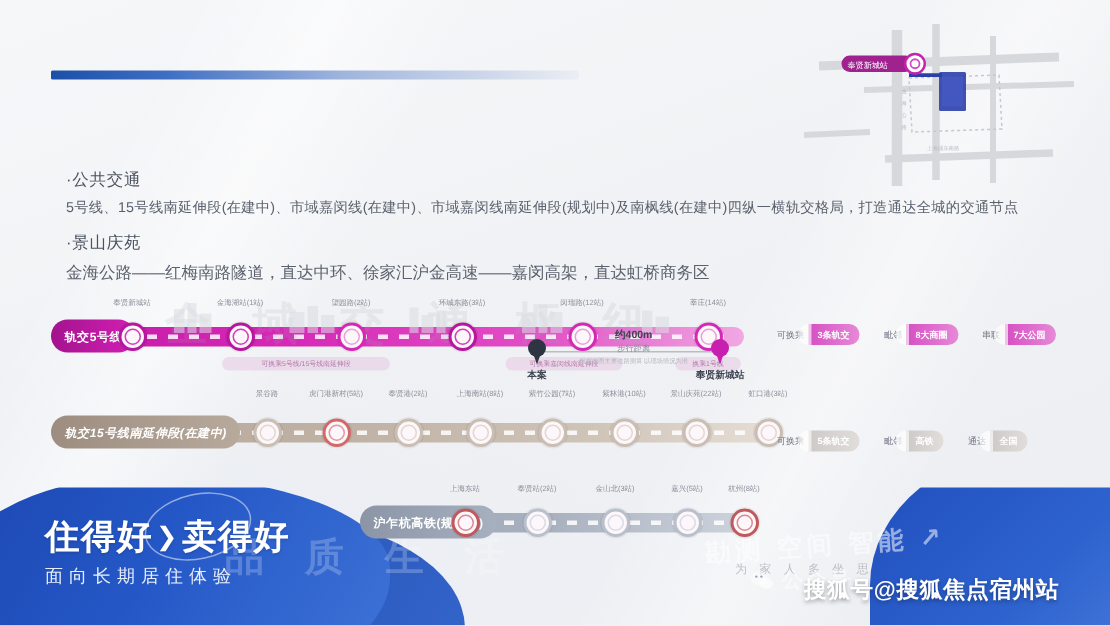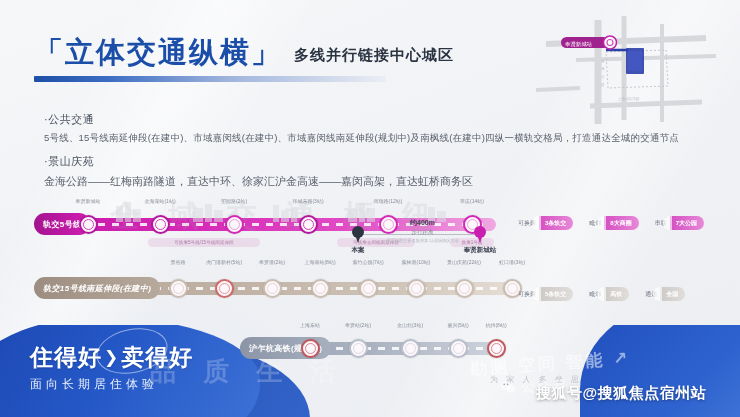--- a/index.html
+++ b/index.html
@@ -247,24 +247,20 @@
 </style>
 </head>
 <body>
 
 <div id="page">
   <div class="sheen"></div>
 
   <div class="wm-ghost" id="ghost1">全 域 交 通 枢 纽</div>
 
   <div id="header">
-    <div class="title-row">
-      <div class="title-main">「立体交通纵横」</div>
-      <div class="title-sub">多线并行链接中心城区</div>
-    </div>
     <div class="title-rule"></div>
   </div>
 
   <div id="textblock">
     <div class="t-head">·公共交通</div>
     <div class="t-body">5号线、15号线南延伸段(在建中)、市域嘉闵线(在建中)、市域嘉闵线南延伸段(规划中)及南枫线(在建中)四纵一横轨交格局，打造通达全城的交通节点</div>
     <div class="t-head">·景山庆苑</div>
     <div class="road-row">
       <span>金海公路——红梅南路隧道，直达中环、徐家汇</span>
       <span>沪金高速——嘉闵高架，直达虹桥商务区</span>

